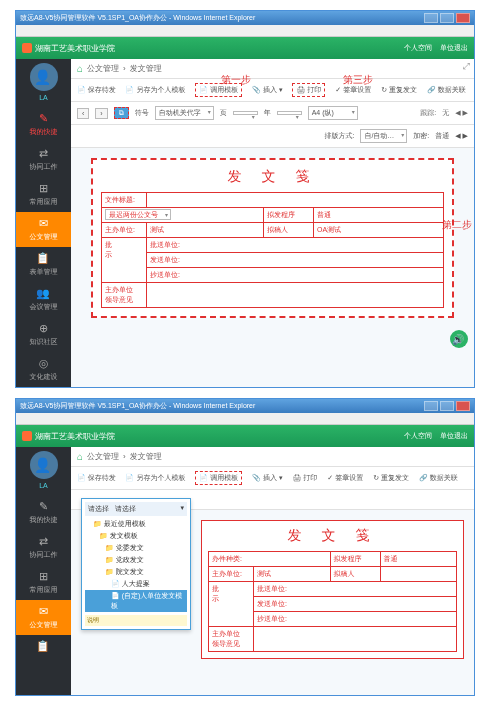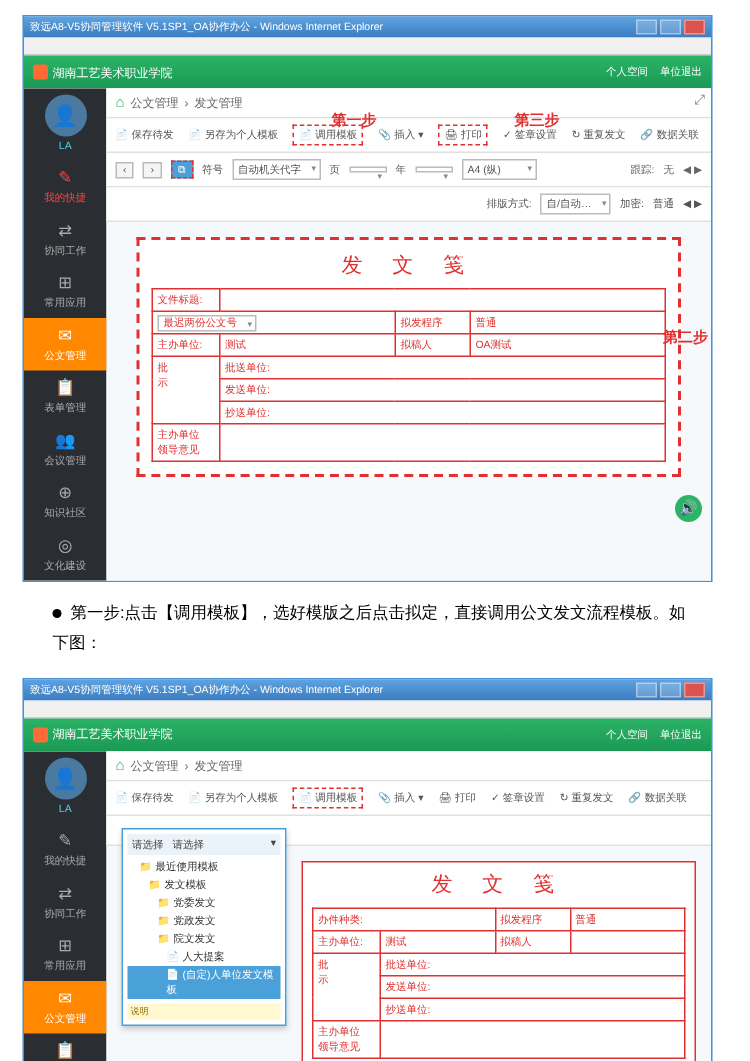--- a/index.html
+++ b/index.html
@@ -127,21 +127,21 @@
       font-size: 7px;
       position: relative;
       min-width: 50px;
     }
     .dropdown-stub::after {
       content: "▾"; position: absolute; right: 2px; top: 1px; color: #888; font-size: 6px;
     }
     .step-label {
       position: absolute;
       color: #e03030;
-      font-weight: bold;
+      font-weight: normal;
       font-size: 10px;
     }
     .form-area {
       margin: 10px 20px;
       position: relative;
     }
     .form-box {
       border: 2px dashed #e03030;
       padding: 8px;
       background: #fff;
@@ -340,23 +340,20 @@
               </tbody>
                 </table>
             </div>
           </div>
           <div class="speaker-icon">🔊</div>
         </div>
       </div>
     </div>
   </div>
 
-  <div class="instruction-text">
-    <span class="bullet"></span><span>第一步:点击【调用模板】，选好模版之后点击拟定，直接调用公文发文流程模板。如下图：</span>
-  </div>
 
   <div class="screenshot-container">
     <div class="titlebar">
       <span class="titlebar-text">致远A8-V5协同管理软件 V5.1SP1_OA协作办公 - Windows Internet Explorer</span>
       <div class="win-btns">
         <div class="win-btn"></div>
         <div class="win-btn"></div>
         <div class="win-btn close"></div>
       </div>
     </div>

